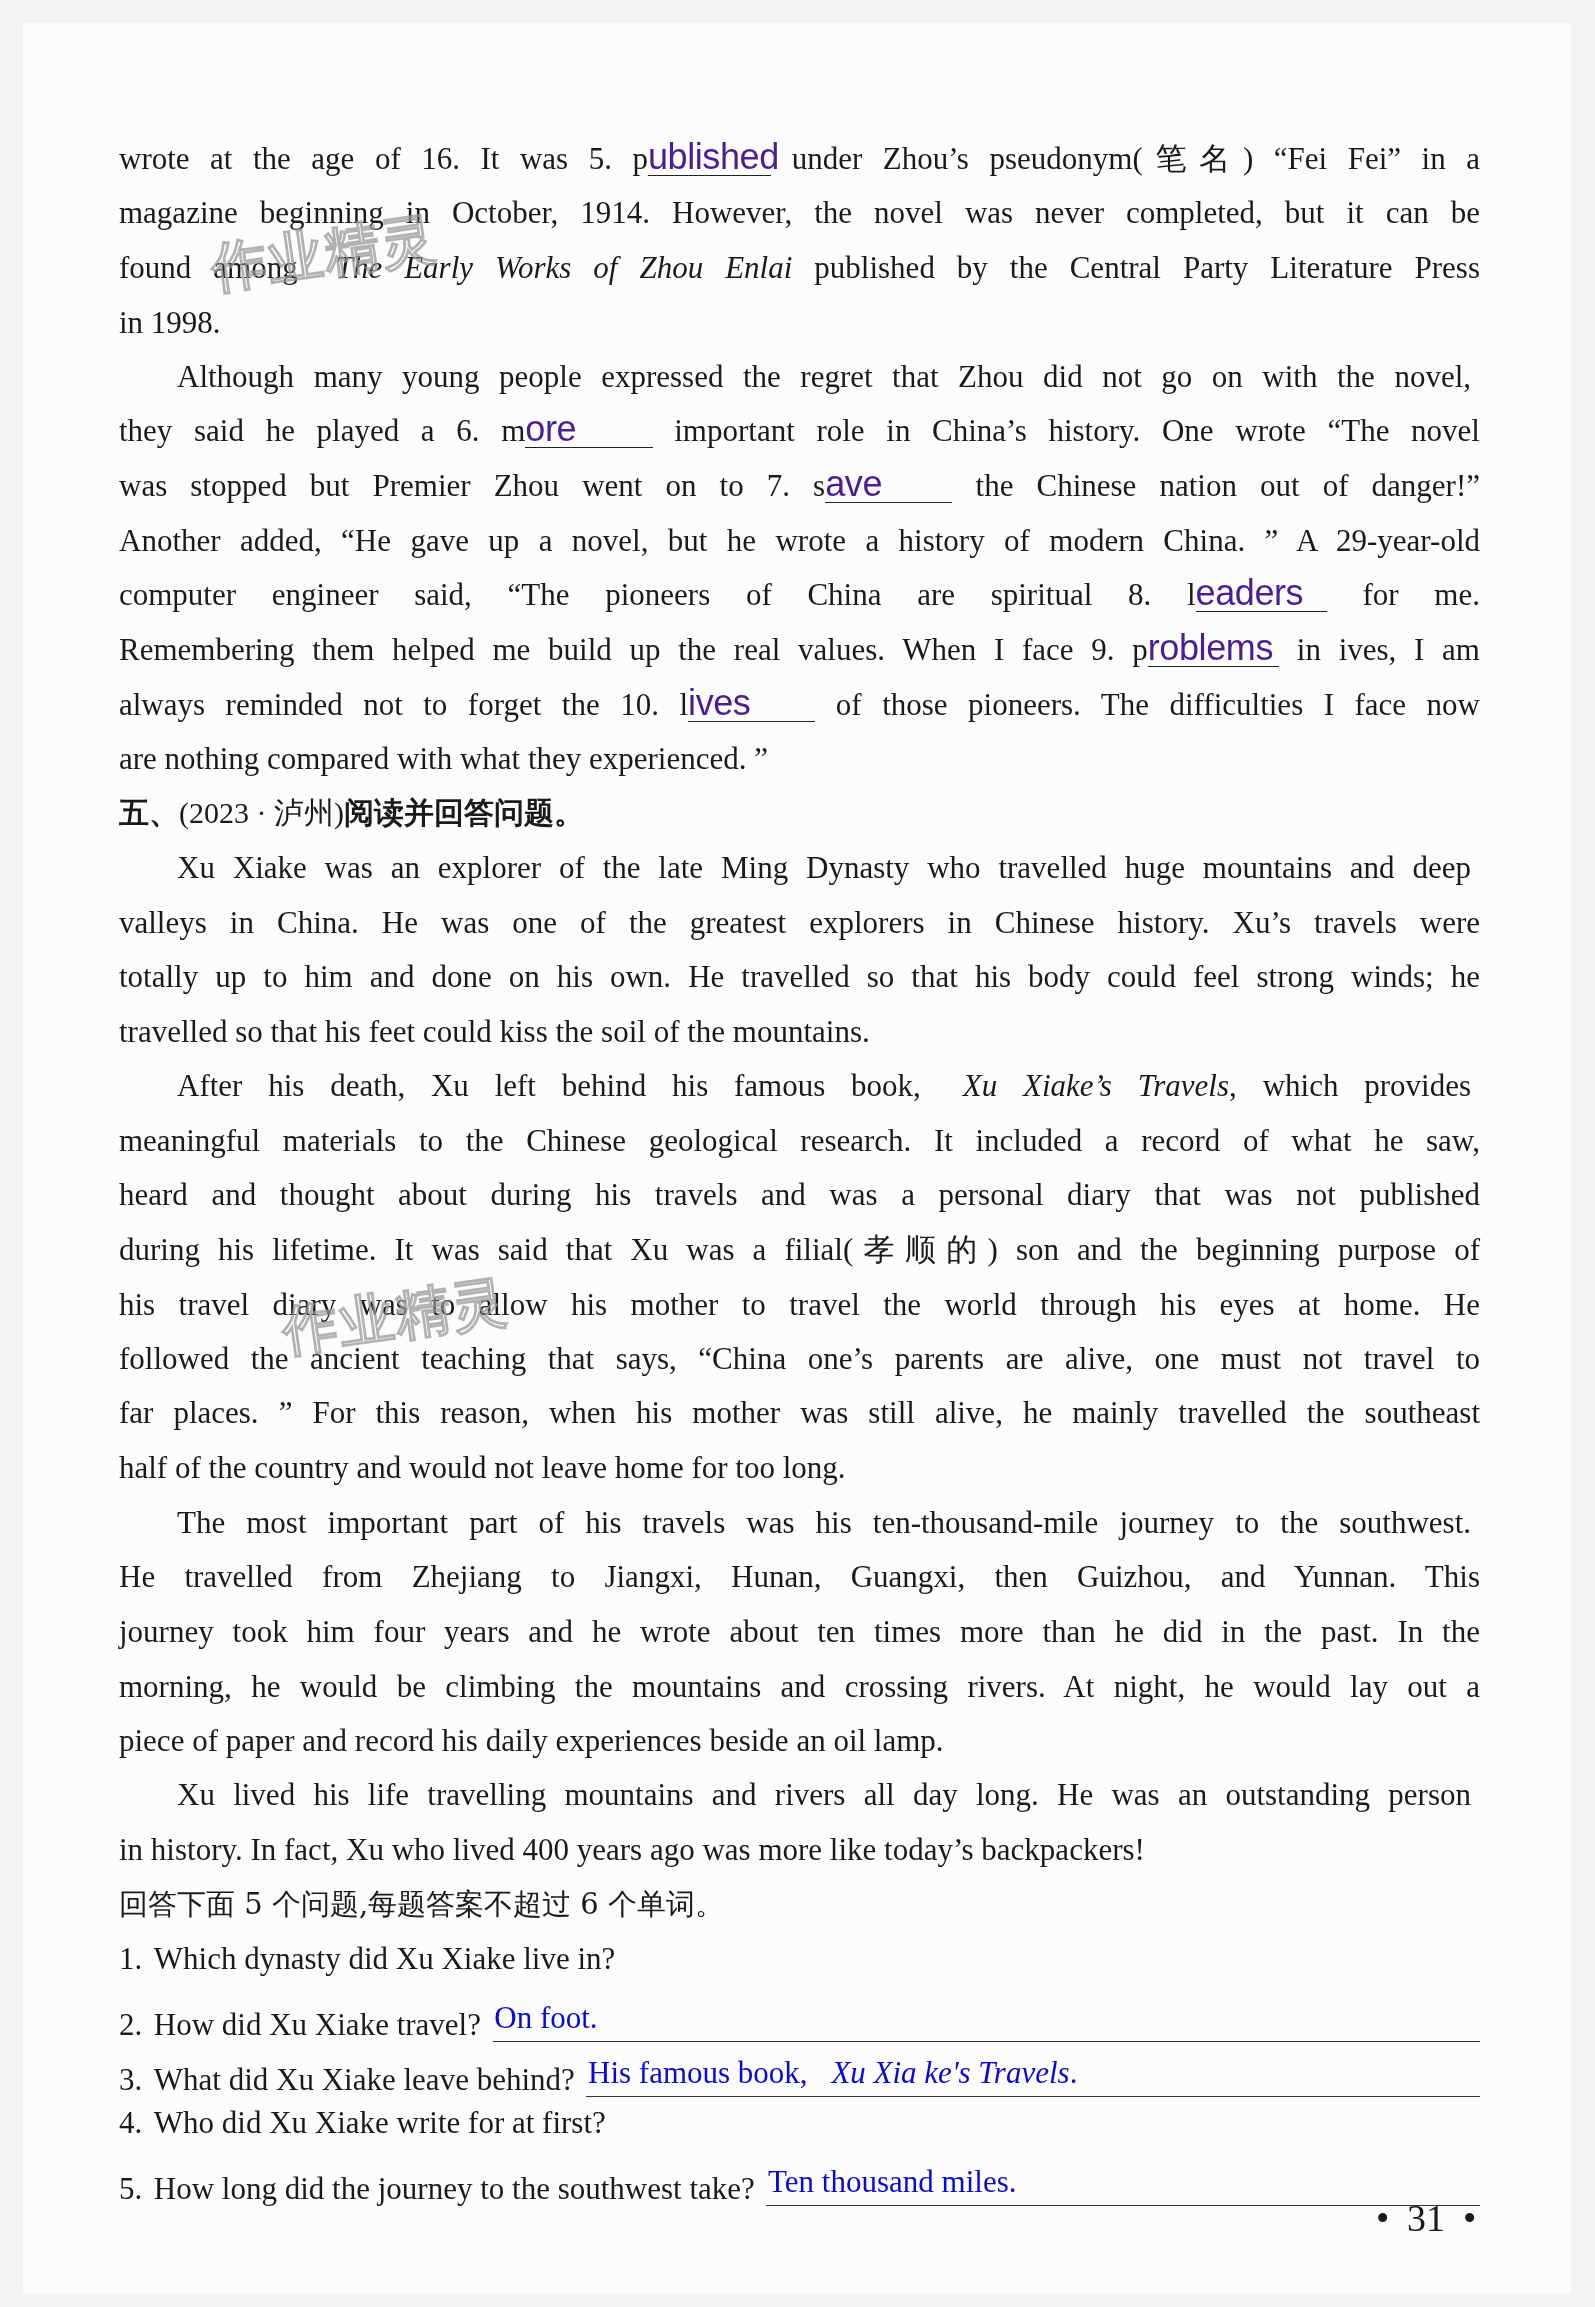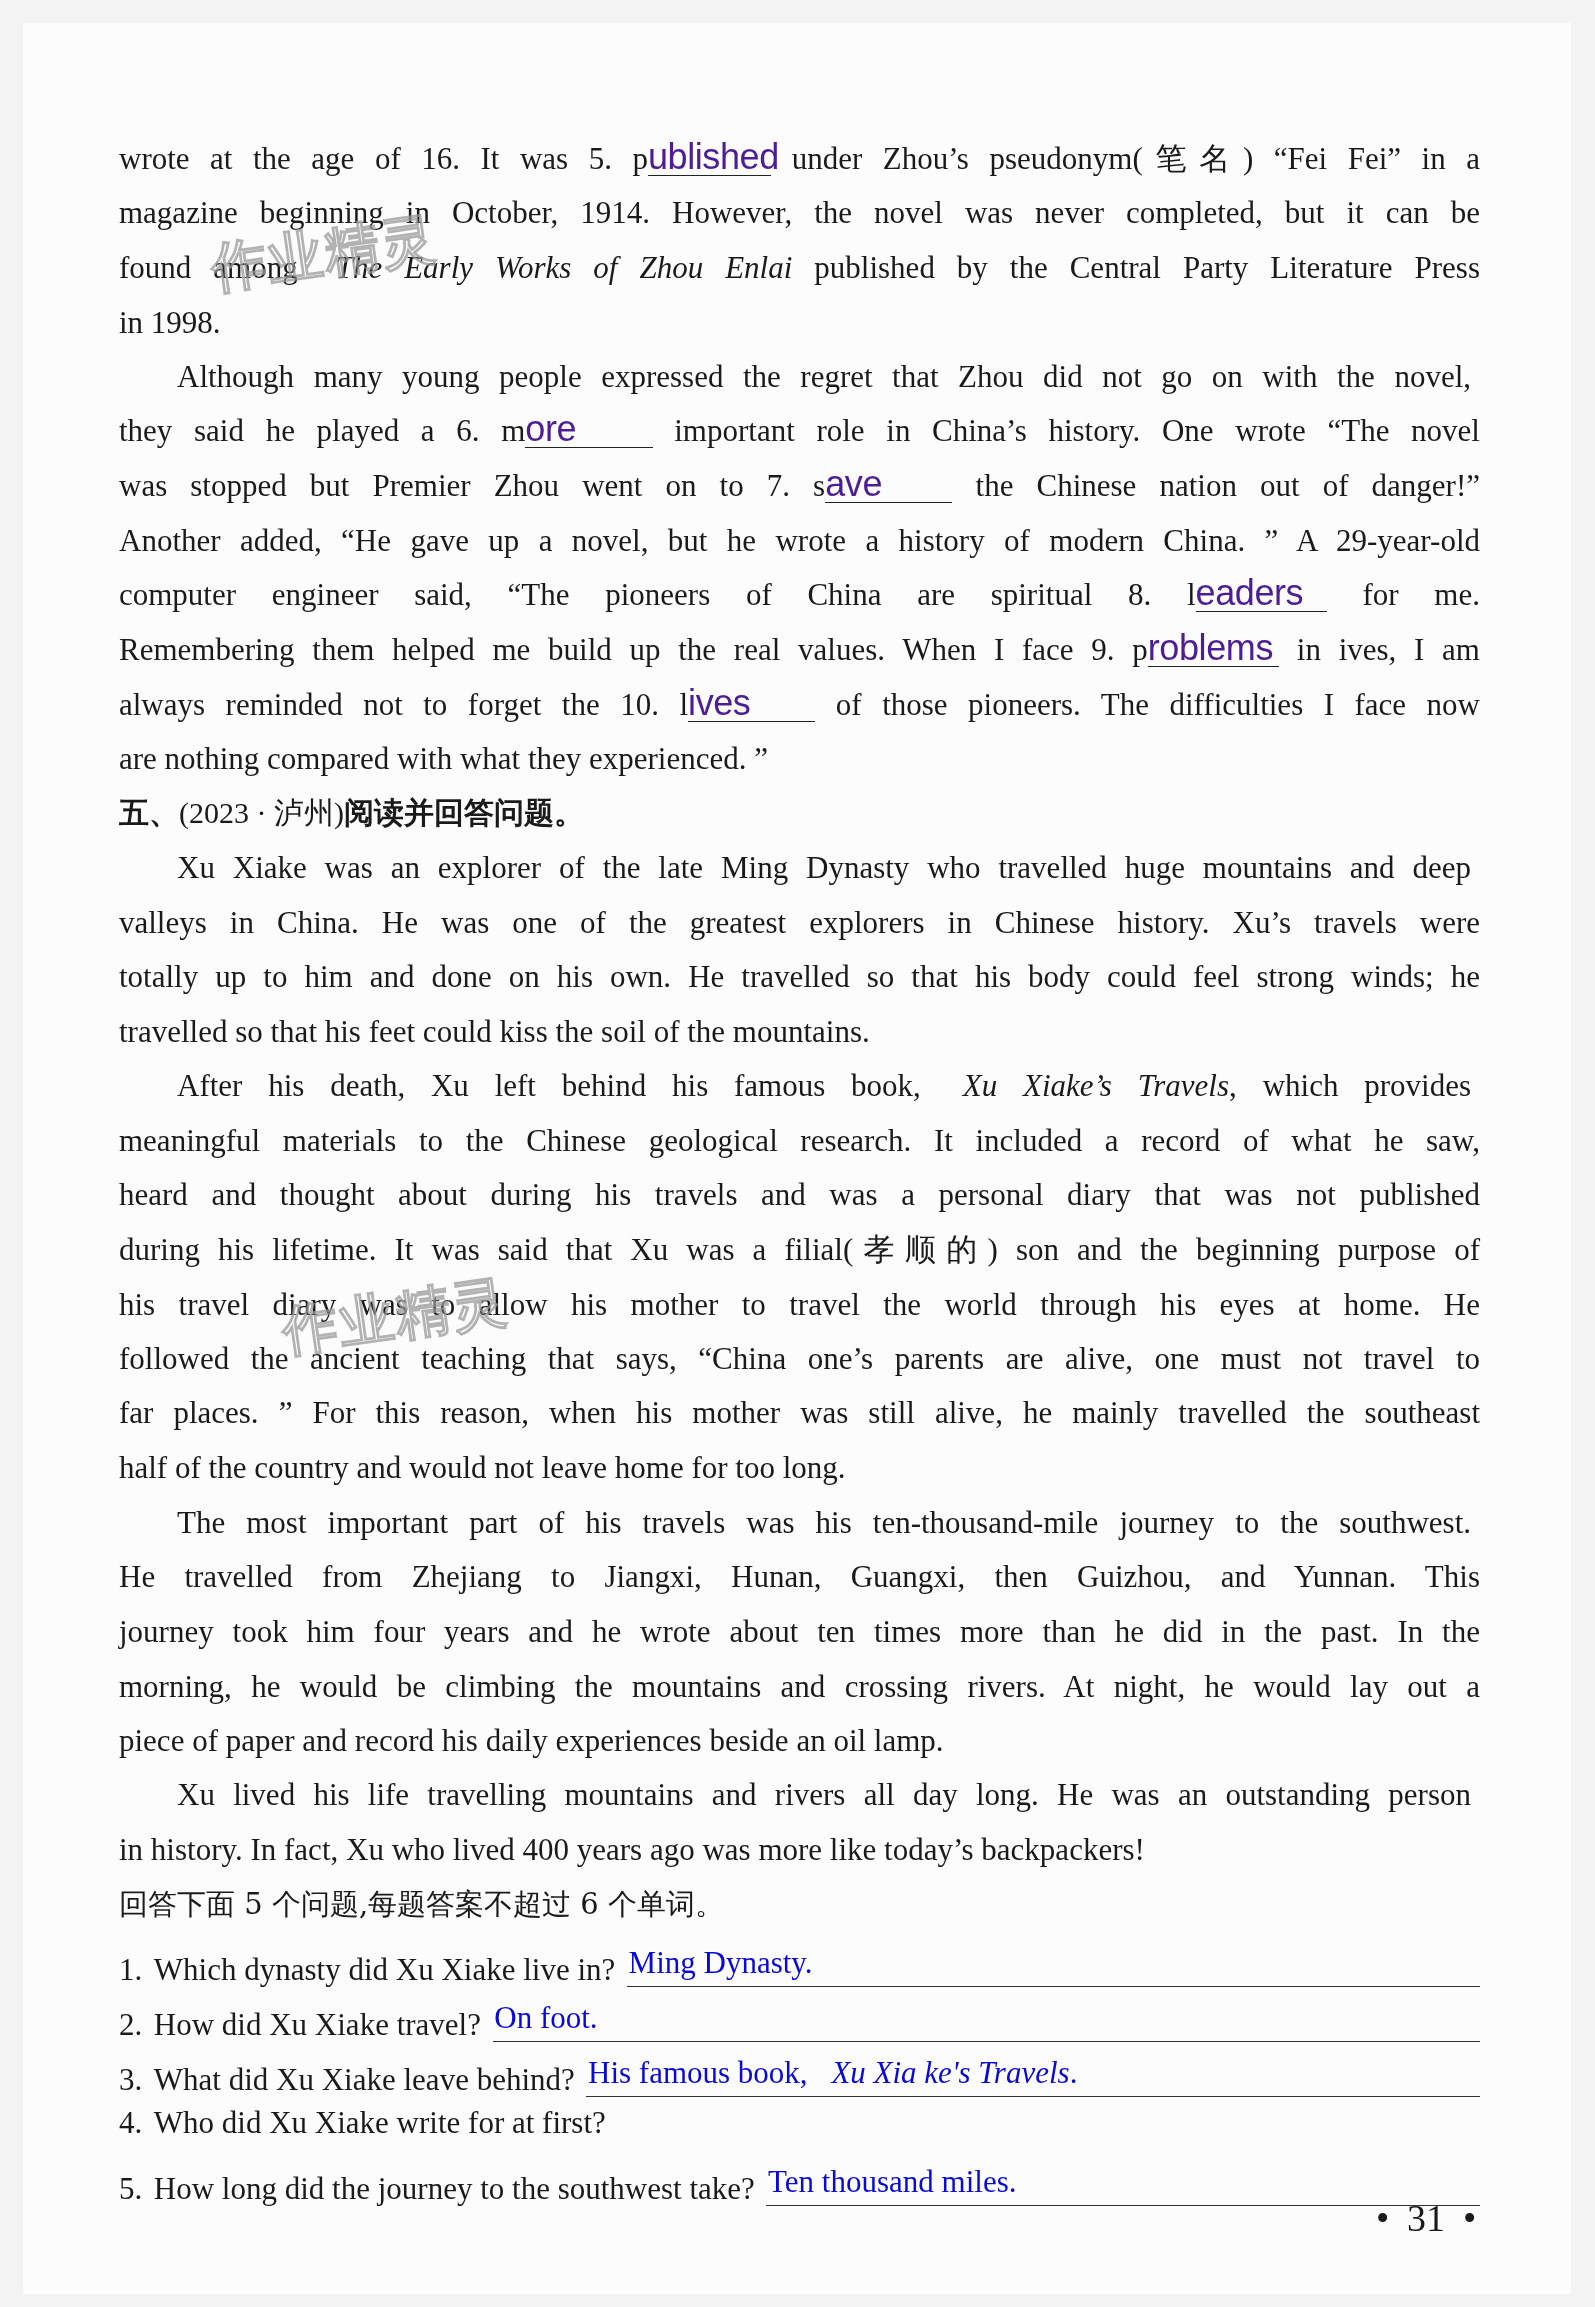--- a/index.html
+++ b/index.html
@@ -111,23 +111,20 @@
 <div class="line last" style="top:1720px">piece of paper and record his daily experiences beside an oil lamp.</div>
 
 <div class="line indent" style="top:1774px">Xu lived his life travelling mountains and rivers all day long.  He was an outstanding person</div>
 <div class="line last" style="top:1829px">in history.  In fact, Xu who lived 400 years ago was more like today’s backpackers!</div>
 
 <div class="line instr" style="top:1884px">回答下面 5 个问题,每题答案不超过 6 个单词。</div>
 
 <div class="qline" style="top:1938px">
   <span class="qtext" style="margin-right:11.6px">1.</span>
   <span class="qtext">Which dynasty did Xu Xiake live in?</span>
-  <span class="qblank">
-      <span class="qans">Ming Dynasty.</span>
-    </span>
 </div>
 <div class="qline" style="top:1993px">
   <span class="qtext" style="margin-right:11.6px">2.</span>
   <span class="qtext">How did Xu Xiake travel?</span>
   <span class="qblank">
       <span class="qans">On foot.</span>
     </span>
 </div>
 <div class="qline" style="top:2048px">
   <span class="qtext" style="margin-right:11.6px">3.</span>

